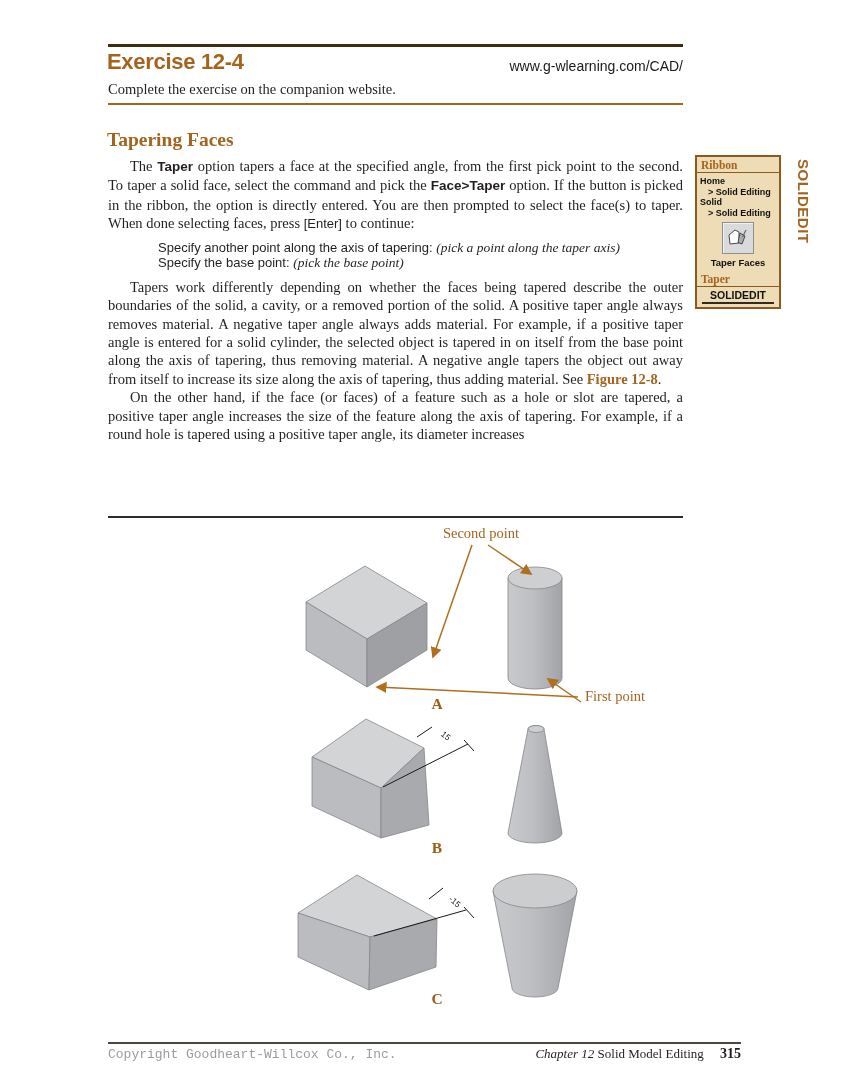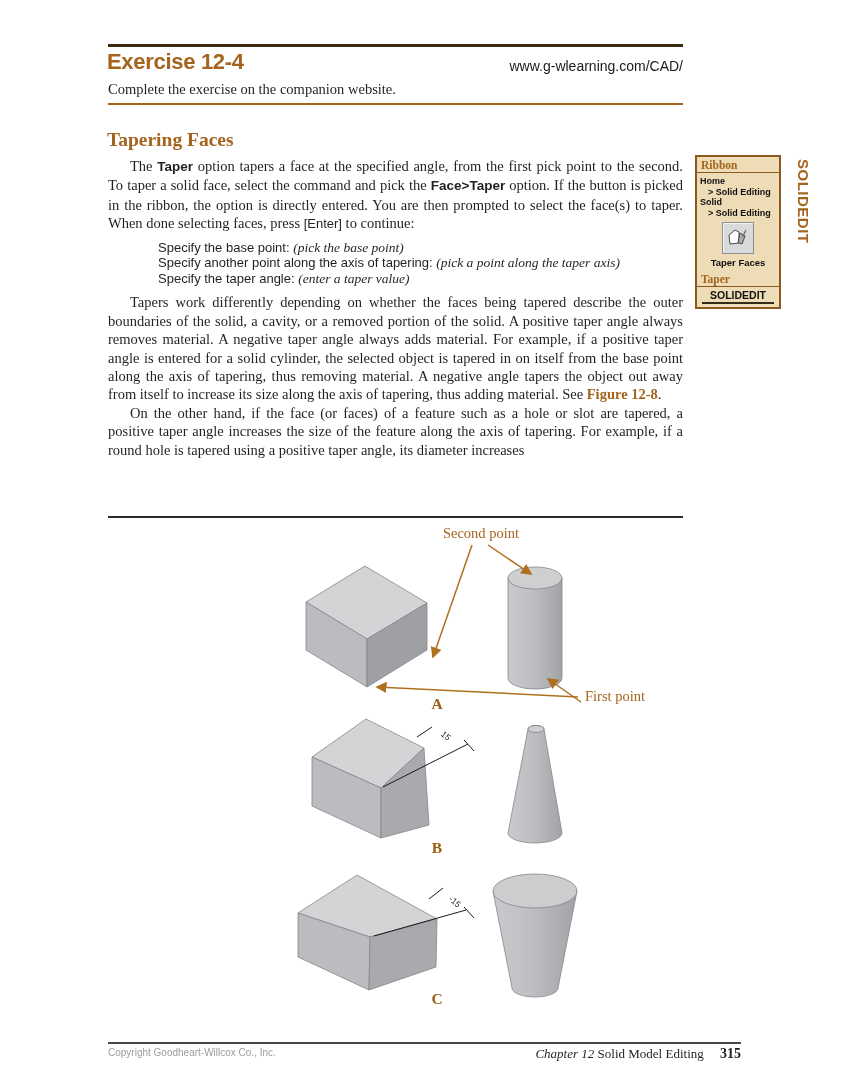--- a/index.html
+++ b/index.html
@@ -53,22 +53,22 @@
   #figure-svg{position:absolute;left:240px;top:518px;}
   .fig-label{font-family:"Liberation Serif",serif;font-size:14.5px;fill:#a4641e;}
   .fig-letter{font-family:"Liberation Serif",serif;font-size:15.5px;font-weight:bold;fill:#9c5e14;}
   .fig-dim{font-family:"Liberation Sans",sans-serif;font-size:8.5px;fill:#1a1a1a;}
   .arrow-line{stroke:#b06f1e;stroke-width:1.5;}
   .dim-line{stroke:#1a1a1a;stroke-width:1;}
   .face{stroke:#85878a;stroke-width:0.8;}
 
   
   #footer-rule{left:108px;top:1042px;width:633px;height:1.5px;background:#4a463f;}
-  #footer-copyright{position:absolute;left:108px;top:1047px;font-family:Liberation Sans, sans-serif;
-        font-size:10px;color:#9c9c9c;text-align:center;}
+  #footer-copyright{position:absolute;left:108px;top:1047px;font-family:Liberation Mono, monospace;
+        font-size:13px;color:#9c9c9c;text-align:center;}
   #footer-right{position:absolute;left:108px;top:1046px;width:633px;text-align:right;font-size:13px;}
   .chap-num{font-style:italic;}
   .page-num{font-weight:bold;font-size:14px;padding-left:13px;}
 </style>
 </head>
 <body>
 
 <div class="page">
 
   <div id="top-rule" class="rule"></div>
@@ -76,23 +76,22 @@
   <div id="exercise-url">www.g-wlearning.com/CAD/</div>
   <div id="exercise-instruction">Complete the exercise on the companion website.</div>
   <div id="header-rule2" class="rule"></div>
 
   <div id="section-heading">Tapering Faces</div>
 
   <div id="body-col">
     <p class="body-p indent"><span>The </span><span class="bsans">Taper</span><span> option tapers a face at the specified angle, from the first pick point to the second. To taper a solid face, select the command and pick the </span><span class="bsans">Face&gt;Taper</span><span> option. If the button is picked in the ribbon, the option is directly entered. You are then prompted to select the face(s) to taper. When done selecting faces, press </span><span class="sans-key">[Enter]</span><span> to continue:</span></p>
 
     <div id="prompt-block">
+      <div class="prompt-line"><span>Specify another point along the axis of tapering: </span><span class="prompt-it">(pick a point along the taper axis)</span></div>
       <div class="prompt-line"><span>Specify the base point: </span><span class="prompt-it">(pick the base point)</span></div>
-      <div class="prompt-line"><span>Specify another point along the axis of tapering: </span><span class="prompt-it">(pick a point along the taper axis)</span></div>
-      <div class="prompt-line"><span>Specify the taper angle: </span><span class="prompt-it">(enter a taper value)</span></div>
     </div>
 
     <p class="body-p indent"><span>Tapers work differently depending on whether the faces being tapered describe the outer boundaries of the solid, a cavity, or a removed portion of the solid. A positive taper angle always removes material. A negative taper angle always adds material. For example, if a positive taper angle is entered for a solid cylinder, the selected object is tapered in on itself from the base point along the axis of tapering, thus removing material. A negative angle tapers the object out away from itself to increase its size along the axis of tapering, thus adding material. See </span><span class="figref">Figure 12-8</span><span>.</span></p>
 
     <p class="body-p indent">On the other hand, if the face (or faces) of a feature such as a hole or slot are tapered, a positive taper angle increases the size of the feature along the axis of tapering. For example, if a round hole is tapered using a positive taper angle, its diameter increases</p>
   </div>
 
   <div id="ribbon-box">
     <div class="rb-head">Ribbon</div>
     <div class="rb-nav">

